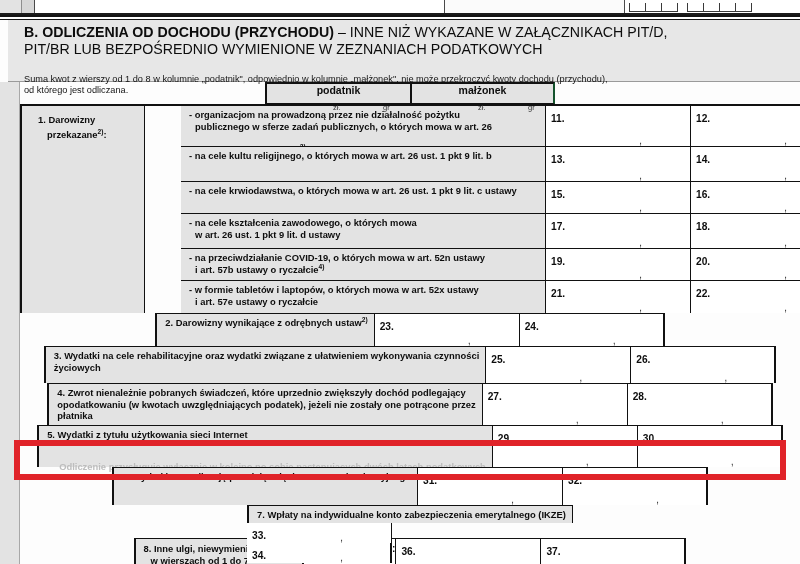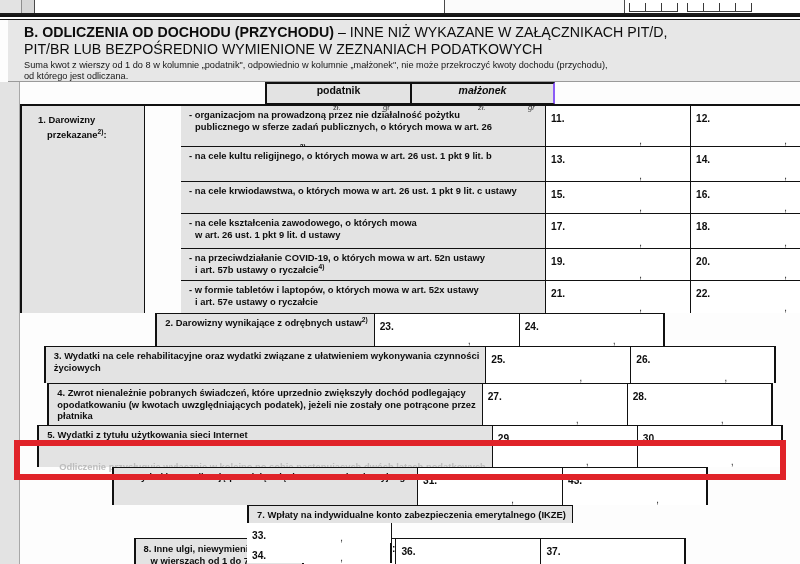--- a/index.html
+++ b/index.html
@@ -54,21 +54,21 @@
   .secB .lineA {
     font-size: 14.2px; line-height: 17px; color: #0d0d0d; white-space: nowrap;
   }
   .secB .lineA .bhead { font-weight: bold; }
   .secB .lineA .bsub  { font-weight: normal; }
   .secB .lineB {
     font-size: 14.2px; line-height: 17px; color: #0d0d0d; white-space: nowrap;
   }
   .secB .note {
     font-size: 9.2px; line-height: 11.4px; color: #141414;
-    margin-top: 2px;
+    margin-top: 16px;
   }
 
   
   .tbl {
     position: absolute; left: 0; top: 82px; width: 800px; height: 482px;
     display: flex;
   }
   .gutter {
     width: 20px; background: #e3e3e3; border-right: 1px solid #a8a8a8;
     flex: none;
@@ -76,21 +76,21 @@
   .grid { flex: 1; display: flex; flex-direction: column; align-items: center; }
 
   .hrow { display: flex; height: 22px; flex: none; }
   .hrow .hspacer { flex: 1; background: #e3e3e3; }
   .money-head {
     width: 145px; flex: none;
     background: #e3e3e3;
     border-left: 2px solid #111; border-top: 2px solid #111; border-bottom:1px solid #111;
     position: relative;
   }
-  .money-head:last-child { border-right: 2px solid #8b5cf6; font-style: italic; }
+  .money-head:last-child { border-right: 2px solid #14532d; }
   .money-head .mh-title {
     text-align: center; font-size: 10.5px; font-weight: bold; color: #0d0d0d;
     line-height: 11px; padding-top: 1px;
   }
   .money-head .mh-units {
     position: absolute; bottom: 0px; left: 0; right: 0;
     display: flex; font-size: 7.5px; color: #333;
   }
   .money-head .mh-units .zl { position:absolute; left: 66px; }
   .money-head .mh-units .gr { position:absolute; left: 116px; }
@@ -299,21 +299,21 @@
             <div><span>5. Wydatki z tytułu użytkowania sieci Internet</span><br><span style="color: rgb(189, 189, 189); display: inline-block; padding-left: 12px; padding-top: 20px;">Odliczenie przysługuje wyłącznie w kolejno po sobie następujących dwóch latach podatkowych</span></div>
           </div>
           <div class="c-money"><span class="fno">29.</span><span class="dec">,</span></div>
           <div class="c-money last"><span class="fno">30.</span><span class="dec">,</span></div>
         </div>
         <div class="row" style="height: 38px;">
           <div class="c-label">
             <div><span>6. Wydatki na realizację przedsięwzięcia termomodernizacyjnego</span></div>
           </div>
           <div class="c-money"><span class="fno">31.</span><span class="dec">,</span></div>
-          <div class="c-money last"><span class="fno">43.</span><span class="dec">,</span></div>
+          <div class="c-money last"><span class="fno">32.</span><span class="dec">,</span></div>
         </div>
         <div class="row" style="height: 33px; flex-direction: column;">
           <div class="c-label">
             <div><span>7. Wpłaty na indywidualne konto zabezpieczenia emerytalnego (IKZE)</span></div>
           </div>
           <div class="c-money"><span class="fno">33.</span><span class="dec">,</span></div>
           <div class="c-money last"><span class="fno">34.</span><span class="dec">,</span></div>
         </div>
         <div class="row" style="height: 55px;">
           <div class="c-label8"><span>8. Inne ulgi, niewymienione</span><span class="l2">w wierszach od 1 do 7<sup>2)</sup></span></div>

